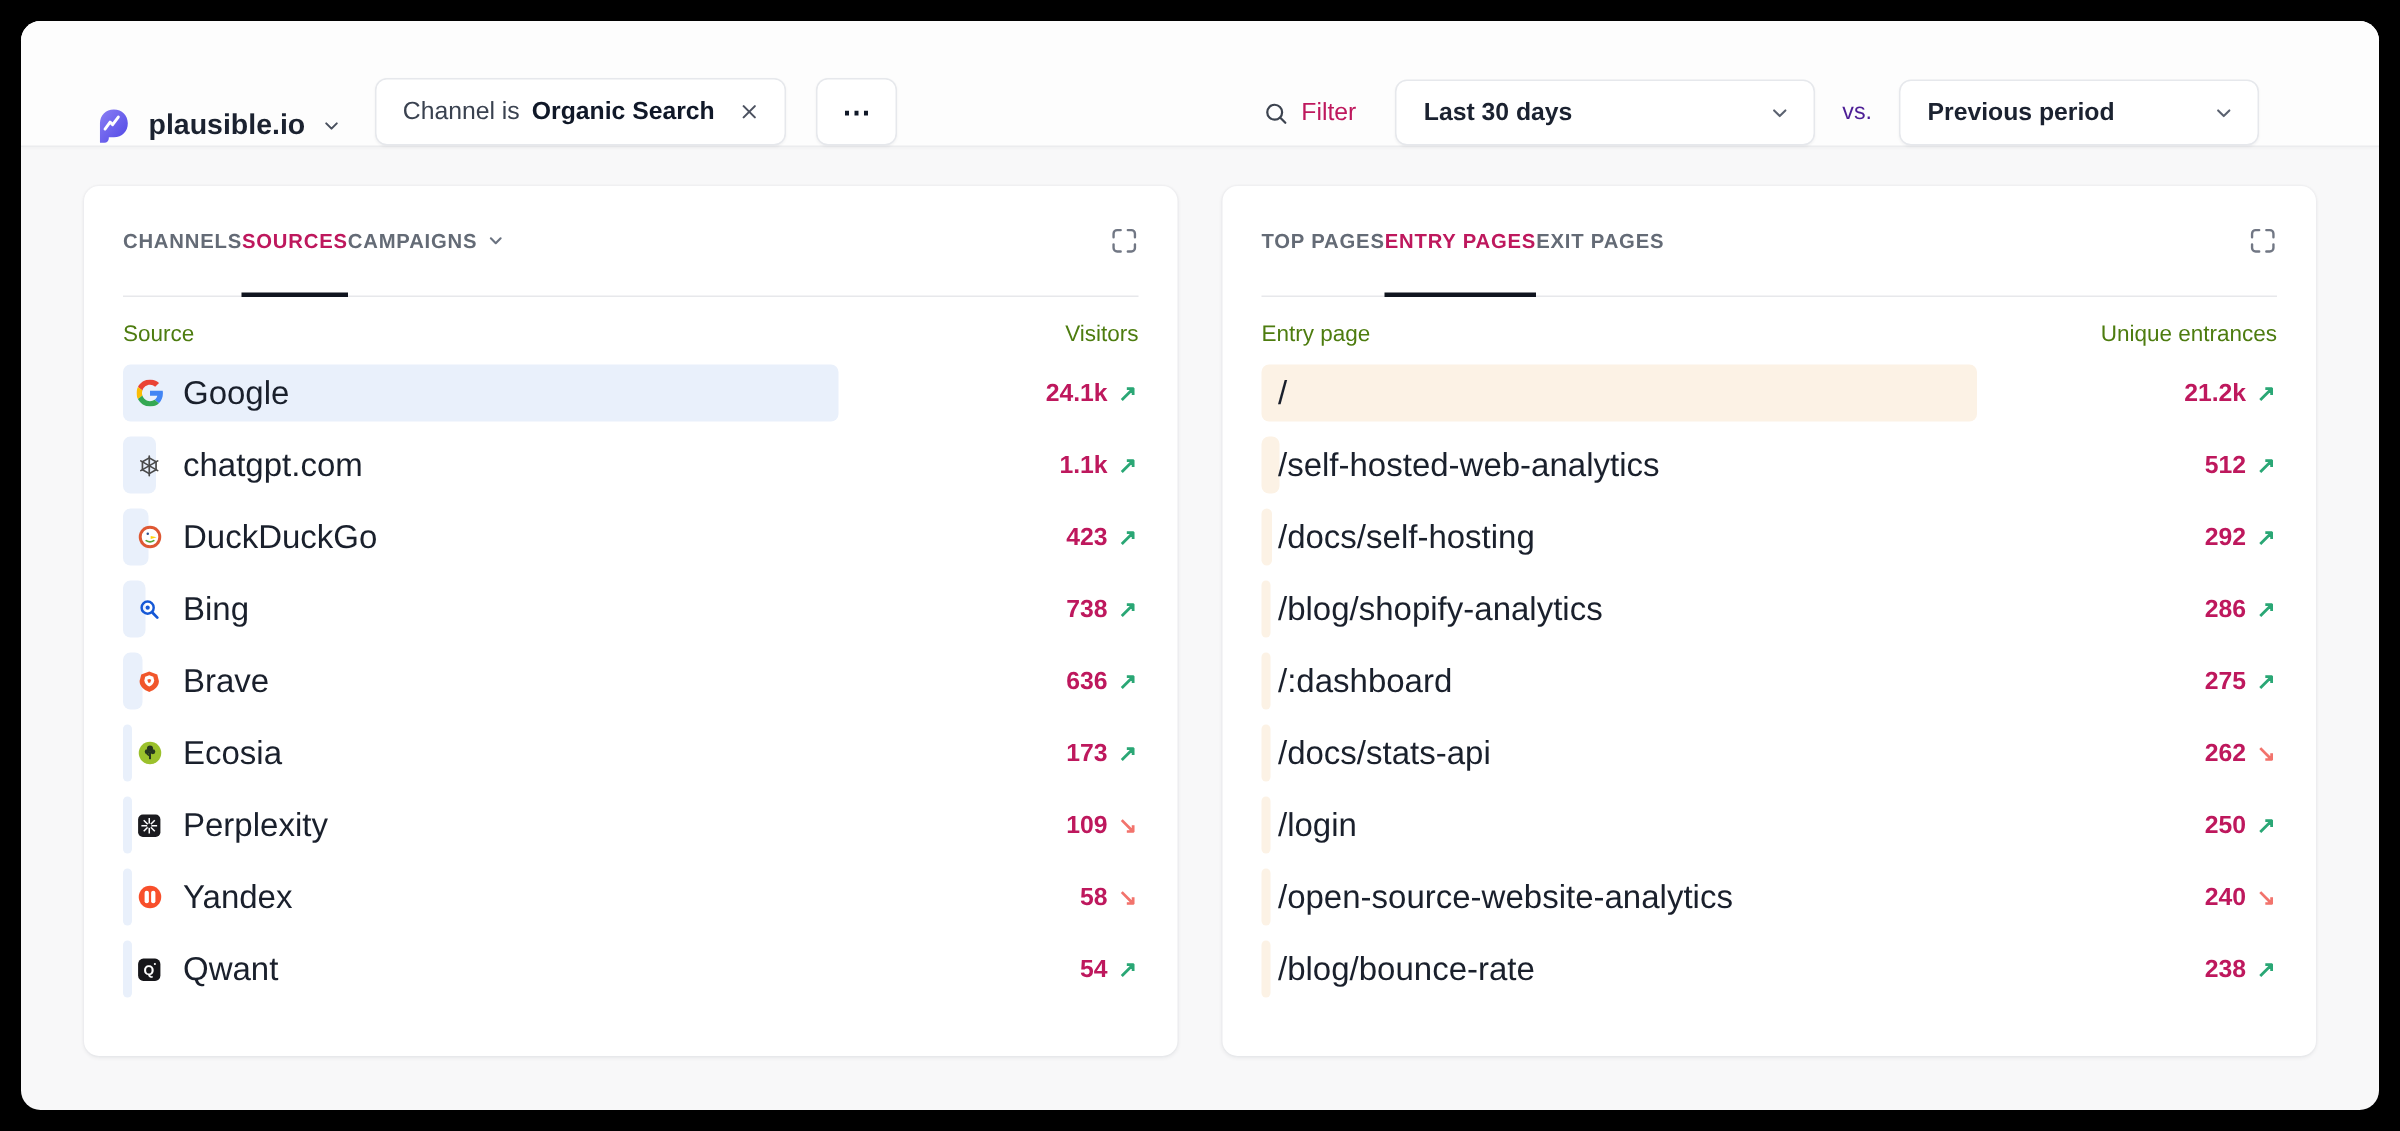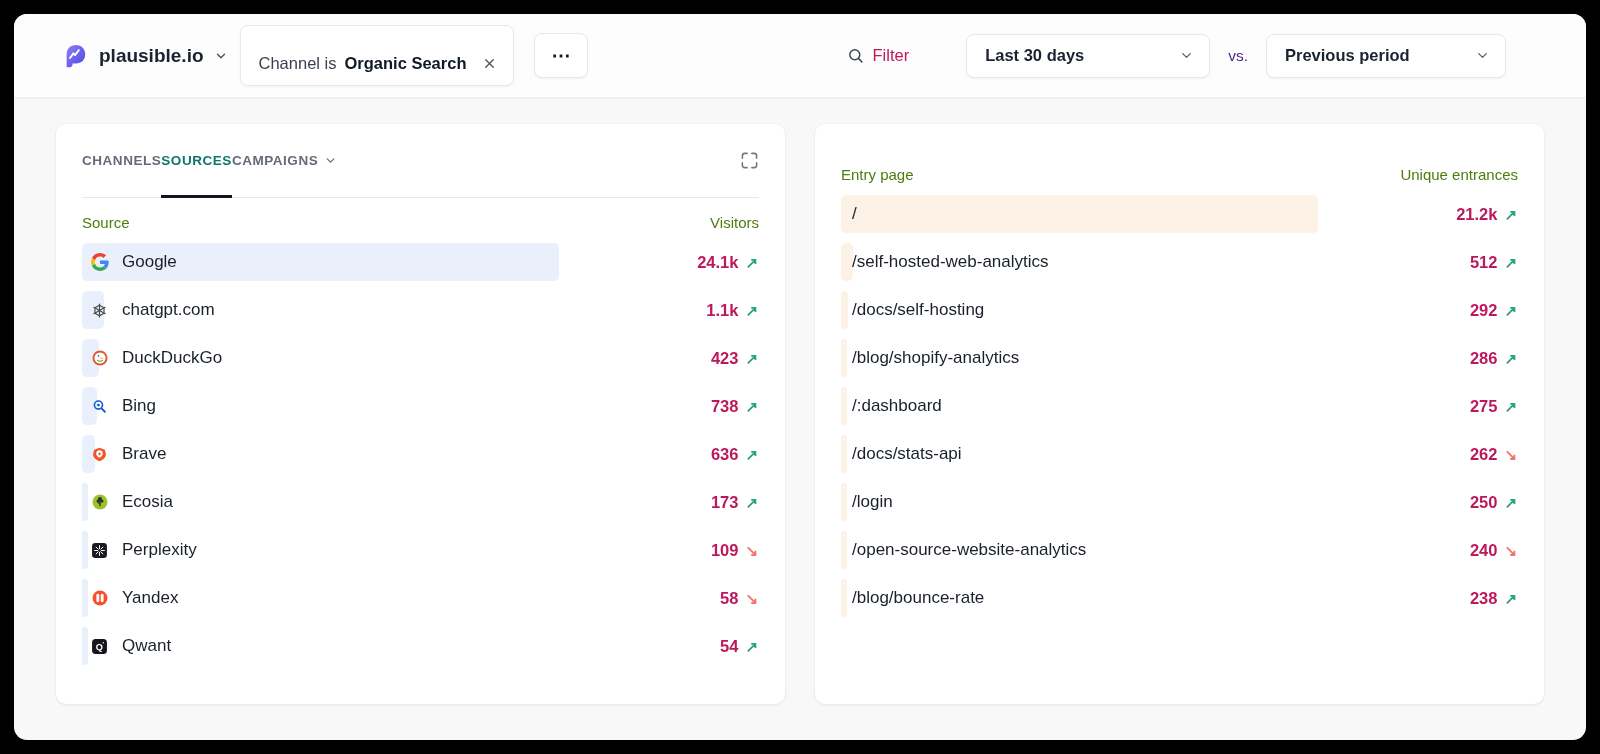--- a/index.html
+++ b/index.html
@@ -5,63 +5,63 @@
   html,body{margin:0;padding:0;}
   body{
     width:1600px;height:754px;background:#000;position:relative;
     font-family:"Liberation Sans",sans-serif;-webkit-font-smoothing:antialiased;
   }
   .frame{position:absolute;inset:14px;background:#f8f8f9;border-radius:13px;overflow:hidden;}
 
   
   .topbar{height:83px;background:#fdfdfd;border-bottom:1px solid #ebecee;
     box-shadow:0 1px 2px rgba(0,0,0,.03);
-    display:flex;align-items:center;padding:0 80px 0 48px;position:relative;z-index:2;}
+    display:flex;align-items:flex-end;padding:0 80px 0 48px;position:relative;z-index:2;}
   .site{display:flex;align-items:center;gap:10px;cursor:pointer;}
   .site-name{font-size:19px;font-weight:700;color:#1b2230;}
   .chev{color:#49505e;display:flex;}
-  .chip{margin-left:12px;height:43px;background:#fff;border:1px solid #e6e8ec;border-radius:8px;
-    box-shadow:0 1px 2px rgba(16,24,40,.05);display:flex;align-items:center;padding:16px 16px 0 18px;gap:6px;}
+  .chip{margin-left:22px;height:43px;background:#fff;border:1px solid #e6e8ec;border-radius:8px;
+    box-shadow:0 1px 2px rgba(16,24,40,.05);display:flex;align-items:center;padding:0 16px 0 18px;gap:6px;}
   .chip-prefix{font-size:16.5px;color:#3a4250;}
   .chip-value{font-size:16.5px;font-weight:700;color:#101828;margin-left:2px;}
   .chip-x{margin-left:10px;display:flex;align-items:center;cursor:pointer;color:#4c5260;}
   .more-btn{margin-left:20px;width:52px;height:43px;background:#fff;border:1px solid #e6e8ec;border-radius:8px;
     box-shadow:0 1px 2px rgba(16,24,40,.05);display:flex;align-items:center;justify-content:center;
     font-size:19px;font-weight:700;color:#101828;letter-spacing:1px;cursor:pointer;}
   .top-right{margin-left:auto;display:flex;align-items:center;}
   .filter-group{display:flex;align-items:center;gap:9px;color:#be185d;font-size:16.5px;cursor:pointer;}
   .dd{height:44px;background:#fff;border:1px solid #e6e8ec;border-radius:8px;
     box-shadow:0 1px 2px rgba(16,24,40,.05);display:flex;align-items:center;
     padding:0 15px 0 18px;font-size:16.5px;font-weight:600;color:#1b2230;cursor:pointer;box-sizing:border-box;}
   .dd .chev{margin-left:auto;color:#5b6270;}
-  .dd-range{width:244px;margin-left:57px;}
+  .dd-range{width:280px;margin-left:26px;}
   .dd-cmp{width:240px;}
   .vs{margin:0 18px;font-size:15.5px;color:#4c1d95;}
 
   
   .content{display:flex;gap:30px;padding:26px 42px 0;}
   .panel{flex:1;background:#fff;border-radius:10px;box-sizing:border-box;height:580px;
     box-shadow:0 1px 3px rgba(15,23,42,.07),0 0 0 1px rgba(15,23,42,.015);
     padding:26px 26px 0;}
   .tabs{display:flex;align-items:flex-start;border-bottom:1px solid #e7e8eb;}
   .tab{font-size:13.5px;font-weight:700;letter-spacing:.04em;color:#646b76;
     padding:3px 0 29px;position:relative;display:flex;align-items:center;gap:6px;cursor:pointer;white-space:nowrap;}
   .tab .chev{color:#6a7280;}
-  .tab.active{color:#0f766e;}
+  .tab.active{color:#be185d;}
   .tab.active::after{content:'';position:absolute;left:0;right:0;bottom:-1px;height:3px;background:#10151f;}
   .expand{margin-left:auto;color:#717784;display:flex;cursor:pointer;padding-top:1px;}
   .cols{display:flex;justify-content:space-between;color:#4d7c0f;font-size:15px;margin:16px 0 12px;}
 
   .rows{display:flex;flex-direction:column;gap:10px;}
   .row{position:relative;height:38px;display:flex;align-items:center;cursor:pointer;}
   .bar{position:absolute;left:0;top:0;bottom:0;border-radius:5px;}
   .row-left{position:relative;display:flex;align-items:center;gap:13px;padding-left:8px;min-width:0;}
   .row.no-icon .row-left{padding-left:11px;}
   .row-icon{width:19px;height:19px;display:flex;align-items:center;justify-content:center;flex:none;}
-  .row-label{font-size:17px;color:#1a202c;white-space:nowrap;}
+  .row-label{font-size:22px;color:#1a202c;white-space:nowrap;}
   .row-right{position:relative;margin-left:auto;display:flex;align-items:center;gap:7px;padding-right:1px;}
   .row-value{font-size:16.5px;font-weight:600;color:#be185d;}
   .trend{font-size:15px;font-weight:700;line-height:1;}
   .trend.up{color:var(--up,#2aa775);}
   .trend.down{color:var(--down,#f2736c);}
   svg{display:block;}
 </style>
 </head>
 <body>
 
@@ -335,20 +335,33 @@
     </div>
     <div class="row-right">
       <span class="row-value">54</span>
       <span class="trend up">↗</span>
     </div>
   </div>
 </div>
     </div>
 
     <div class="panel">
+      <div class="tabs">
+        <div class="tab">TOP PAGES</div>
+        <div class="tab active">ENTRY PAGES</div>
+        <div class="tab">EXIT PAGES</div>
+        <span class="expand">
+          <svg width="19" height="19" viewBox="0 0 24 24" fill="none" stroke="currentColor" stroke-width="2" stroke-linecap="round">
+              <path d="M9 3H6a3 3 0 0 0-3 3v3"></path>
+              <path d="M15 3h3a3 3 0 0 1 3 3v3"></path>
+              <path d="M9 21H6a3 3 0 0 1-3-3v-3"></path>
+              <path d="M15 21h3a3 3 0 0 0 3-3v-3"></path>
+            </svg>
+        </span>
+      </div>
       <div class="cols">
         <span>Entry page</span>
         <span>Unique entrances</span>
       </div>
       <div class="rows" id="right-rows">
   <div class="row no-icon">
     <div class="bar" style="background: rgb(252, 242, 229); width: 70.5%;"></div>
     <div class="row-left">
 
       <span class="row-label">/</span>

